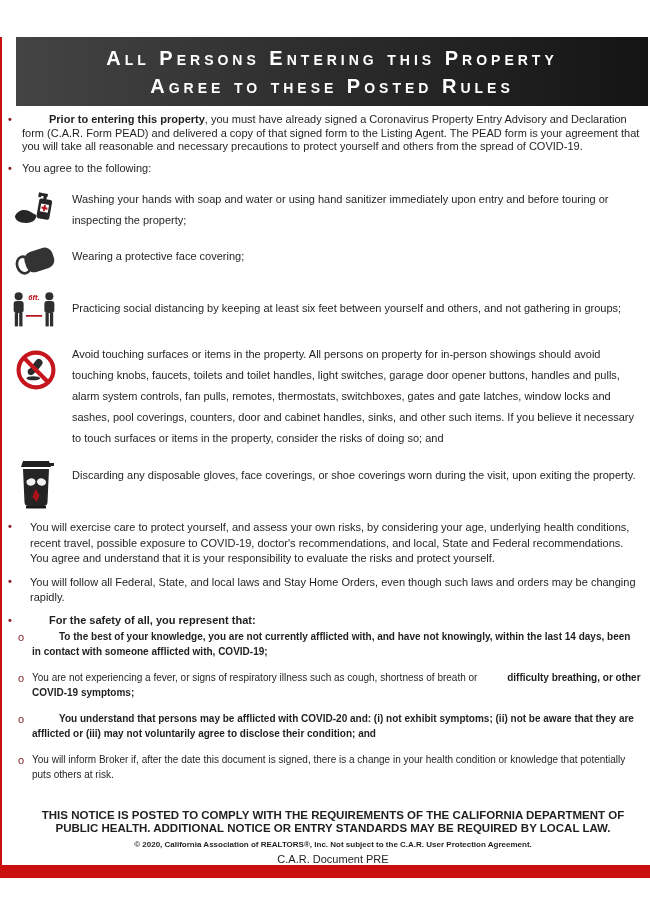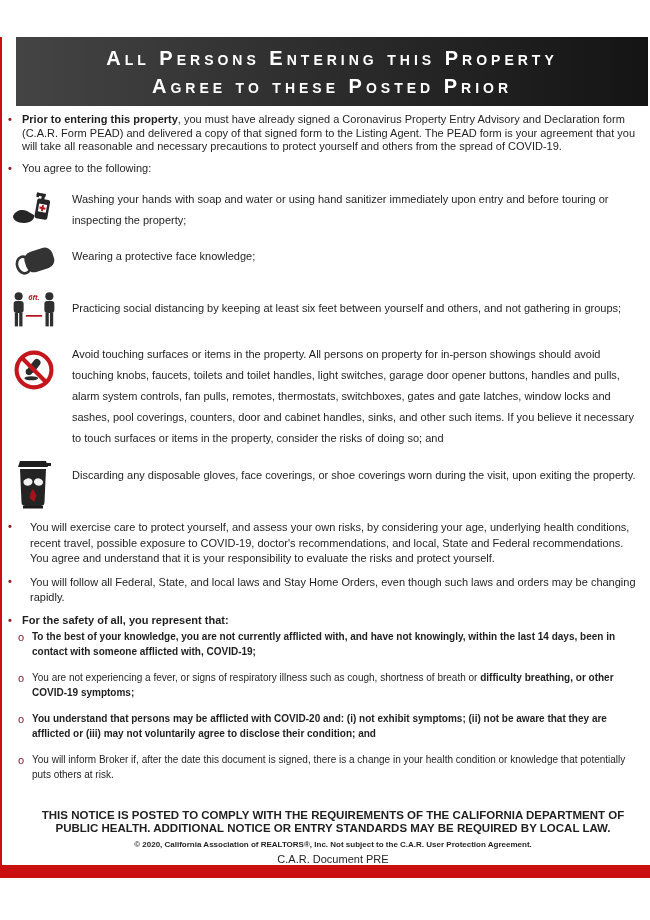--- a/index.html
+++ b/index.html
@@ -20,25 +20,25 @@
     font-variant:small-caps; font-weight:700; font-size:20px;
     letter-spacing:4px; line-height:28px; white-space:nowrap;
   }
 
   .content { position:absolute; left:8px; top:113px; width:634px; }
   .b-row { display:flex; margin-bottom:8px; }
   .b-row.mb14 { margin-bottom:14px; }
   .b-marker { width:14px; flex:none; color:#8a2024; font-weight:700; font-size:11px; line-height:13.6px; }
   .b-text { flex:1; font-size:11px; line-height:13.6px; }
   .b-text.wide { line-height:15.5px;margin-left:8px; }
-  .bold { font-weight:700; }
+  .bold { font-weight:700;margin-left:27px; }
 
   .icon-row { display:flex; margin-bottom:10px; }
   .icon-row.mb9 { margin-bottom:9px; }
-  .icon-cell { width:50px; flex:none; display:flex; justify-content:center; padding-left:2px; box-sizing:border-box; }
+  .icon-cell { width:50px; flex:none; display:flex; justify-content:flex-end; padding-left:2px; box-sizing:border-box; }
   .icon-text { flex:1; font-size:11px; line-height:21px; padding-left:14px; }
   .pt5 { padding-top:5px; } .pt9 { padding-top:9px; } .pt7 { padding-top:7px; }
   .imt4 { margin-top:4px; }
 
   .safety-header { margin-bottom:3px; }
   .rep-row { display:flex; margin:0 0 12px 10px; }
   .rep-marker { width:14px; flex:none; color:#7a2226; font-size:11px; line-height:14.5px; }
   .rep-text { flex:1; font-size:10px; line-height:14.5px; }
 
   .footer { position:absolute; left:8px; top:809px; width:650px; text-align:center; }
@@ -47,21 +47,21 @@
   .docname { font-size:11px; line-height:13px; }
 </style>
 </head>
 <body>
 
 <div class="red-line-left"></div>
 <div class="red-bar-bottom"></div>
 
 <div class="banner">
   <div class="banner-line">All Persons Entering this Property</div>
-  <div class="banner-line">Agree to these Posted Prior</div>
+  <div class="banner-line">Agree to these Posted Rules</div>
 </div>
 
 <div class="content">
 
   <div class="b-row">
     <span class="b-marker">•</span>
     <div class="b-text"><span class="bold">Prior to entering this property</span><span>, you must have already signed a Coronavirus Property Entry Advisory and Declaration form (C.A.R. Form PEAD) and delivered a copy of that signed form to the Listing Agent. The PEAD form is your agreement that you will take all reasonable and necessary precautions to protect yourself and others from the spread of COVID-19.</span></div>
   </div>
 
   <div class="b-row mb14">
@@ -89,21 +89,21 @@
 
   <div class="icon-row">
     <div class="icon-cell">
       <svg width="48" height="38" viewBox="0 0 48 38" aria-hidden="true">
         <g transform="rotate(-18 26 20)">
           <ellipse cx="13" cy="20" rx="6.5" ry="8.5" fill="none" stroke="#333333" stroke-width="2.6"></ellipse>
           <rect x="15" y="9.5" width="29" height="21" rx="8" fill="#333333"></rect>
         </g>
       </svg>
     </div>
-    <div class="icon-text pt5">Wearing a protective face knowledge;</div>
+    <div class="icon-text pt5">Wearing a protective face covering;</div>
   </div>
 
   <div class="icon-row mb9">
     <div class="icon-cell">
       <svg width="50" height="46" viewBox="0 0 50 46" aria-hidden="true">
         <circle cx="9" cy="6.5" r="4.2" fill="#2f2f2f"></circle>
         <rect x="3.8" y="11.5" width="10.4" height="12.5" rx="3" fill="#2f2f2f"></rect>
         <rect x="5" y="24" width="3.4" height="14" fill="#2f2f2f"></rect>
         <rect x="9.6" y="24" width="3.4" height="14" fill="#2f2f2f"></rect>
         <circle cx="41" cy="6.5" r="4.2" fill="#2f2f2f"></circle>

